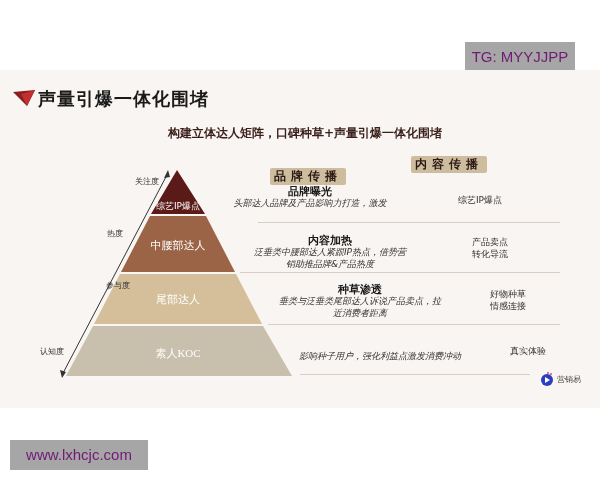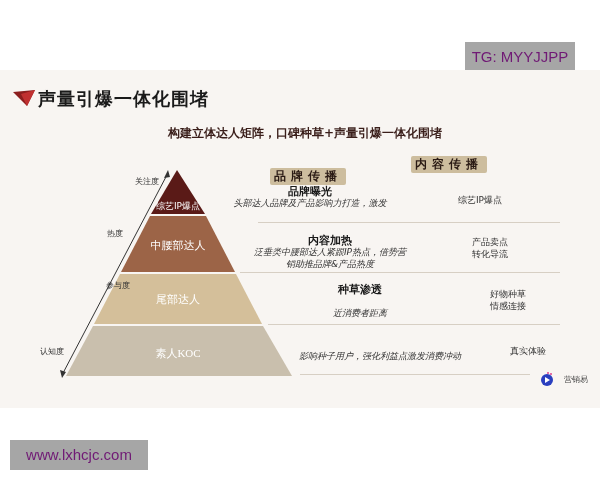--- a/index.html
+++ b/index.html
@@ -15,21 +15,21 @@
   .subtitle { position:absolute; left:168px; top:55px; font-size:12px; font-weight:bold; color:#3a1e1a; }
   .col-head { position:absolute; height:17px; background:#cdbd9e; color:#2a1a14; font-size:12px; font-weight:bold;
               line-height:17px; text-align:center; letter-spacing:5px; border-radius:2px; }
   .pyr { position:absolute; left:0; top:0; }
   .axis-label { position:absolute; font-size:8px; color:#333; }
   .tier-label { position:absolute; color:#fff; font-size:11px; text-align:center; white-space:nowrap; }
   .row-title { position:absolute; font-size:11px; font-weight:bold; color:#1a1a1a; text-align:center; }
   .row-desc { position:absolute; font-size:9px; color:#333; text-align:center; line-height:12px;font-style:italic; }
   .row-content { position:absolute; font-size:9px; color:#333; text-align:center; line-height:12px; }
   .divider { position:absolute; height:1px; background:#d7cfc4; }
-  .logo { position:absolute; left:540px; top:302px; display:flex; align-items:center; gap:10px; }
+  .logo { position:absolute; left:540px; top:302px; display:flex; align-items:center; gap:3px; }
   .logo-text { font-size:8px; color:#444; }
 </style>
 </head>
 <body>
 
 <div class="badge-tg">TG: MYYJJPP</div>
 
 <div class="slide">
   <svg class="title-icon" width="22" height="16" viewBox="0 0 22 16">
     <polygon points="0,2 22,0 14,16" fill="#8b1e1e"></polygon>
@@ -69,20 +69,21 @@
   <div class="divider" style="left:258px; top:152px; width:302px;"></div>
 
   <div class="row-title" style="left:240px; top:163px; width:180px;">内容加热</div>
   <div class="row-desc" style="left:240px; top:176px; width:180px;">泛垂类中腰部达人紧跟IP热点，借势营</div>
   <div class="row-desc" style="left:240px; top:188px; width:180px;">销助推品牌&amp;产品热度</div>
   <div class="row-content" style="left:450px; top:166px; width:80px;">产品卖点</div>
   <div class="row-content" style="left:450px; top:178px; width:80px;">转化导流</div>
   <div class="divider" style="left:240px; top:202px; width:320px;"></div>
 
   <div class="row-title" style="left:270px; top:212px; width:180px;">种草渗透</div>
+  <div class="row-desc" style="left:270px; top:225px; width:180px;">垂类与泛垂类尾部达人诉说产品卖点，拉</div>
   <div class="row-desc" style="left:270px; top:237px; width:180px;">近消费者距离</div>
   <div class="row-content" style="left:468px; top:218px; width:80px;text-align:center;">好物种草</div>
   <div class="row-content" style="left:468px; top:230px; width:80px;">情感连接</div>
   <div class="divider" style="left:268px; top:254px; width:292px;"></div>
 
   <div class="row-desc" style="left:280px; top:280px; width:200px;">影响种子用户，强化利益点激发消费冲动</div>
   <div class="row-content" style="left:488px; top:275px; width:80px;">真实体验</div>
   <div class="divider" style="left:300px; top:304px; width:230px;"></div>
 
   <div class="logo">

